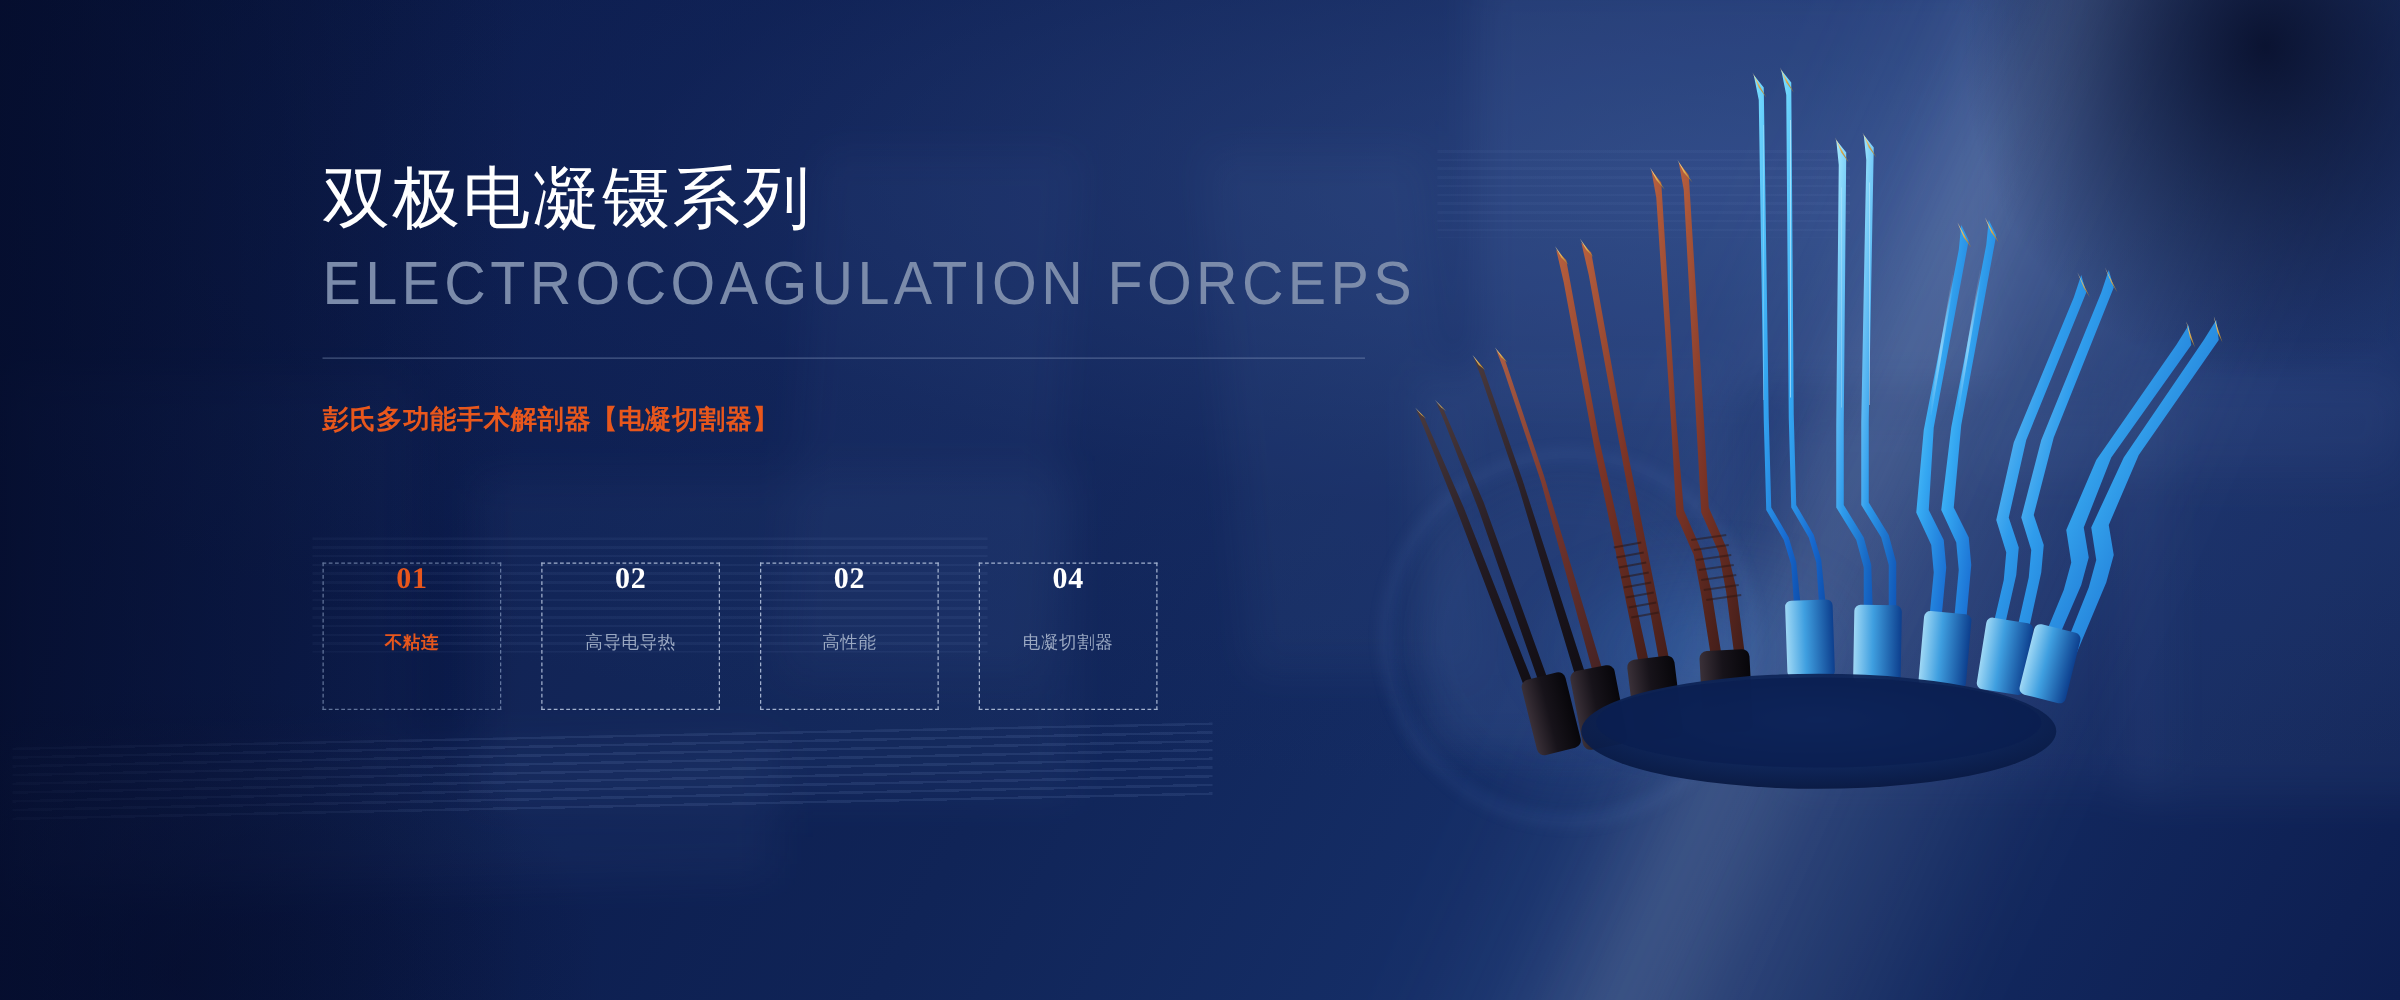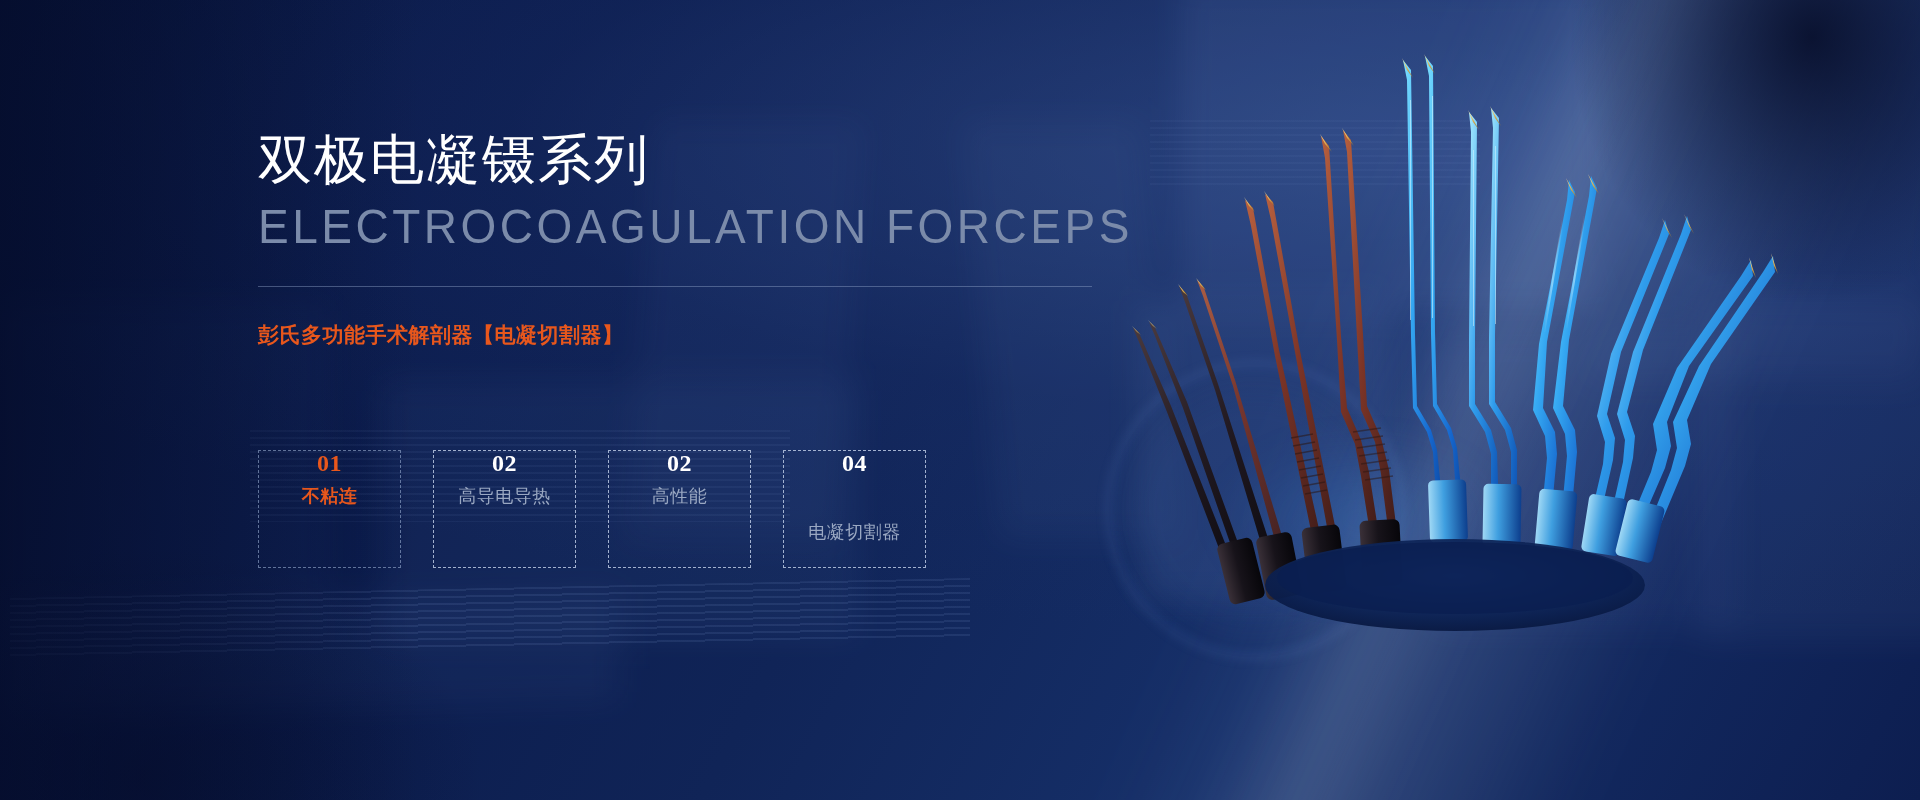--- a/index.html
+++ b/index.html
@@ -148,32 +148,32 @@
   }
   .feat{
     width:143px; height:118px;
     display:flex; flex-direction:column;
     align-items:center; 
     margin-right:32px;
     border:1px dashed rgba(198,212,236,.80);
     text-align:center;
     font-family:Liberation Serif, serif;
   }
-  .feat:last-child{ margin-right:0;gap:36px; }
+  .feat:last-child{ margin-right:0; }
   .feat.accent{ border-color:rgba(150,170,205,.62); }
   .feat .num{
     font-size:24px;
     font-weight:700;
     color:#ffffff;
     line-height:1;
     letter-spacing:.5px;
   }
   .feat .lbl{
-    margin-top:12px;
-    font-size:18px;
+    margin-top:33px;
+    font-size:14px;
     color:#9aa8c2;
     line-height:1;
     letter-spacing:.5px;
   }
   .feat.accent .num{ color:#e8571c; }
   .feat.accent .lbl{ color:#e8571c; font-weight:700; }
 
   
   .product{
     position:absolute;

